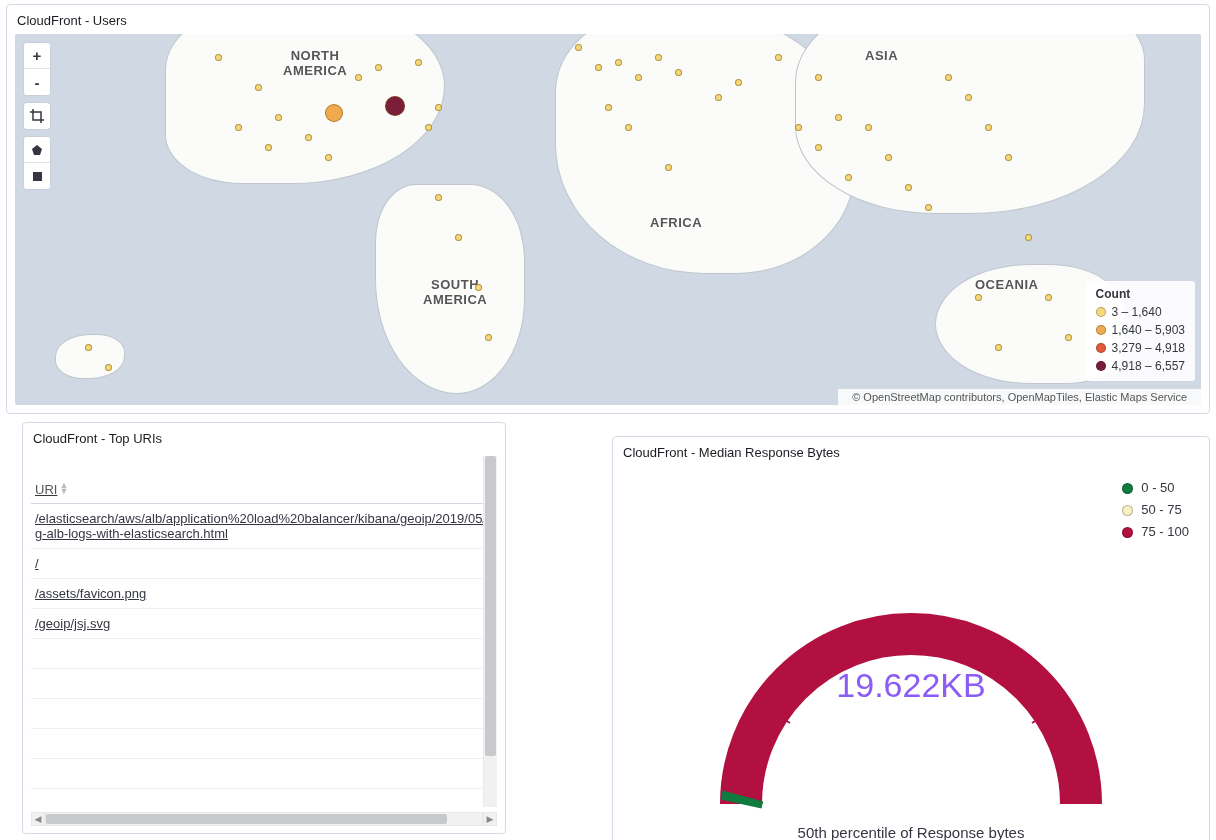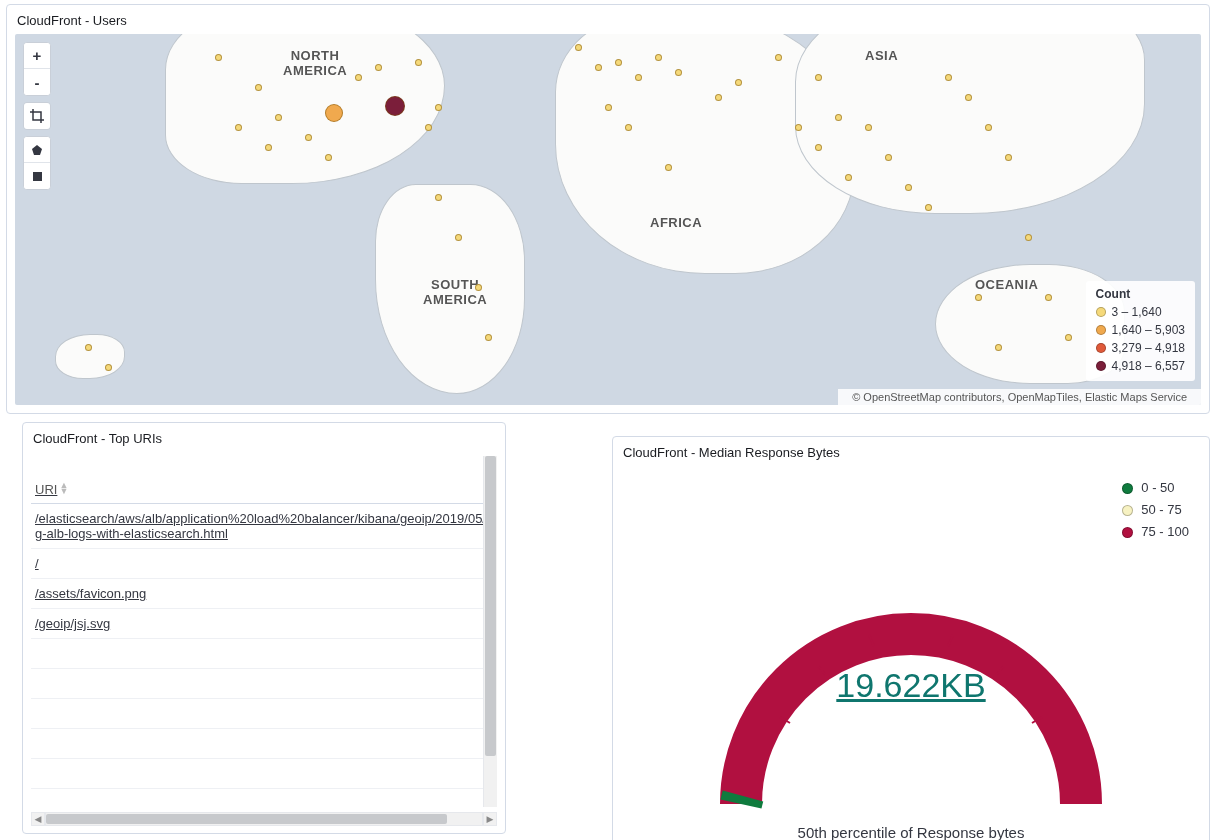--- a/index.html
+++ b/index.html
@@ -176,23 +176,22 @@
     flex-direction:column;
     align-items:center;
     justify-content:center;
     position:relative;
   }
   .gauge-svg { width: 420px; height: 280px; }
   .gauge-value {
     position:absolute;
     top: 200px;
     font-size: 34px;
-    color: #0f766e;
+    color: #8b5cf6;
     font-weight: 400;
-    text-decoration: underline;
   }
   .gauge-label {
     font-size: 15px;
     color: #343741;
   }
 </style>
 </head>
 <body>
 
 <div class="panel" id="panel-map">

